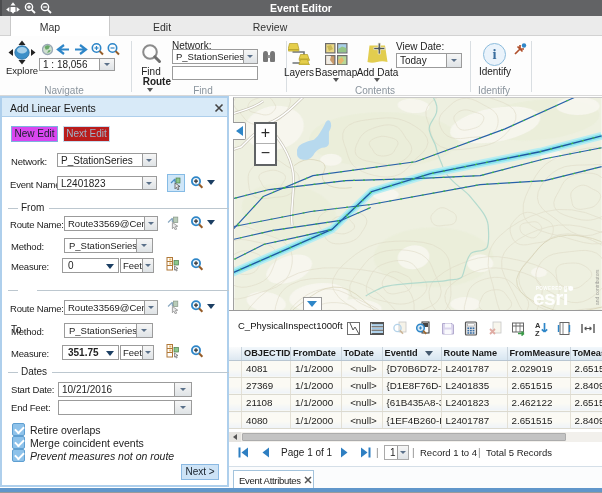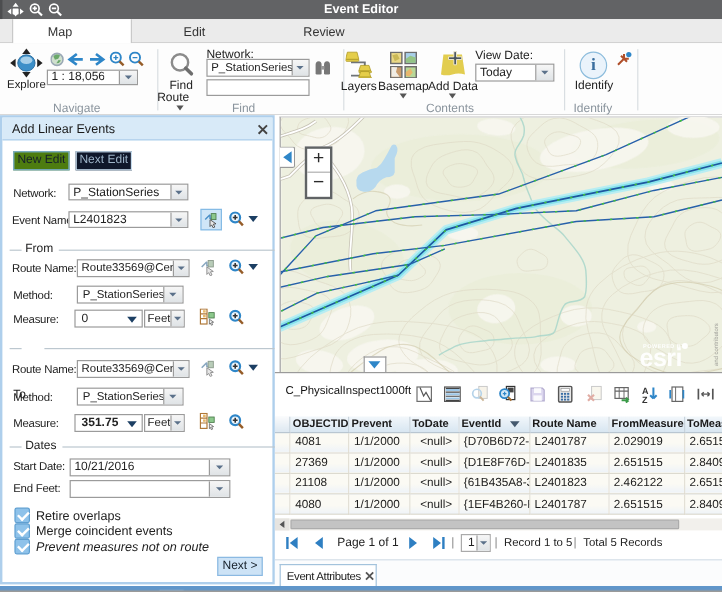--- a/index.html
+++ b/index.html
@@ -93,21 +93,21 @@
 <div class="combo" style="left:39px;top:58px;width:76px;height:13px;">
   <div class="txt">1 : 18,056</div>
   <div class="dbtn" style="width:15px;"></div>
 </div>
 
 <svg class="ab" style="left:141px;top:43px;" width="21" height="21" viewBox="0 0 21 21">
   <circle cx="9" cy="9" r="6.8" fill="none" stroke="#8b8b8b" stroke-width="2"></circle>
   <line x1="13.8" y1="13.8" x2="18.5" y2="18.5" stroke="#6e6e6e" stroke-width="3" stroke-linecap="round"></line>
 </svg>
 <div class="lbl" style="left:131px;top:66px;width:40px;text-align:center;">Find</div>
-<div class="lbl" style="left:131px;top:76px;width:40px;text-align:left;">Route</div>
+<div class="lbl" style="left:131px;top:76px;width:40px;text-align:right;font-weight:bold;">Route</div>
 <div class="ab" style="left:147px;top:88px;width:0;height:0;border-left:3.5px solid transparent;border-right:3.5px solid transparent;border-top:4px solid #555;"></div>
 <div class="lbl" style="left:172px;top:40px;">Network:</div>
 <div class="combo" style="left:172px;top:49px;width:86px;height:15px;">
   <div class="txt" style="font-size:9.5px;">P_StationSeries</div>
   <div class="dbtn" style="width:14px;"></div>
 </div>
 <div class="combo" style="left:172px;top:66px;width:86px;height:14px;"></div>
 <svg class="ab" style="left:262px;top:50px;" width="14" height="13" viewBox="0 0 14 13">
   <g fill="#777">
     <path d="M1 4 Q1 1 3.5 1 Q6 1 6 4 L6 11 Q6 12 5 12 L2 12 Q1 12 1 11 Z"></path>
@@ -165,22 +165,22 @@
   <circle cx="11" cy="2.5" r="2.2" fill="#2e86c8"></circle>
 </svg>
 
 <div class="ab" style="left:0;top:96px;width:229px;height:391px;background:#fff;border:2px solid #aecfec;"></div>
 <div class="ab" style="left:2px;top:98px;width:225px;height:19px;background:#d8eaf8;border-bottom:1px solid #aecfec;"></div>
 <div class="lbl" style="left:10px;top:102px;font-size:10.5px;color:#1a1a1a;">Add Linear Events</div>
 <svg class="ab" style="left:214px;top:103px;" width="10" height="10" viewBox="0 0 10 10">
     <path d="M1.5 1.5 L8.5 8.5 M8.5 1.5 L1.5 8.5" stroke="#444" stroke-width="1.6"></path>
   </svg>
 
-<div class="ab" style="left:11px;top:126px;width:47px;height:16px;background:#4d7c0f;border:1px solid #7db2dd;text-align:center;line-height:14px;color:#16202a;">New Edit</div>
-<div class="ab" style="left:63px;top:126px;width:47px;height:16px;background:#0f172a;border:1px solid #c6dcee;text-align:center;line-height:14px;color:#9eb4c8;">Next Edit</div>
+<div class="ab" style="left:11px;top:126px;width:47px;height:16px;background:#d946ef;border:1px solid #7db2dd;text-align:center;line-height:14px;color:#16202a;">New Edit</div>
+<div class="ab" style="left:63px;top:126px;width:47px;height:16px;background:#b91c1c;border:1px solid #c6dcee;text-align:center;line-height:14px;color:#9eb4c8;">Next Edit</div>
 
 <div class="lbl flb" style="left:11px;top:156px;">Network:</div>
 <div class="combo" style="left:57px;top:153px;width:100px;height:14px;">
   <div class="txt">P_StationSeries</div>
   <div class="dbtn" style="width:14px;"></div>
 </div>
 
 <div class="lbl flb" style="left:10px;top:179px;">Event Name:</div>
 <div class="combo" style="left:57px;top:176px;width:100px;height:14px;">
   <div class="txt">L2401823</div>
@@ -550,21 +550,21 @@
     <path d="M3.5 7.5 L10.5 7.5 M10.5 7.5 L8.5 5.8 M10.5 7.5 L8.5 9.2 M3.5 7.5 L5.5 5.8 M3.5 7.5 L5.5 9.2" stroke="#555" stroke-width="1.1" fill="none"></path>
   </g>
 </svg>
 
 <div class="ab" style="left:229px;top:347px;width:373px;height:83px;overflow:hidden;font-size:9.8px;">
   <table style="border-collapse:collapse;table-layout:fixed;width:421px;">
     <tbody>
         <tr style="height:13px;">
       <td style="width:12.5px;background:linear-gradient(#fafbfc,#dde8f1);border-right:1px solid #c9d4dd;border-bottom:1px solid #b9c6d1;"></td>
       <td class="th" style="width:49px;">OBJECTID</td>
-      <td class="th" style="width:50.5px;">Prevent</td>
+      <td class="th" style="width:50.5px;">FromDate</td>
       <td class="th" style="width:41px;">ToDate</td>
       <td class="th" style="width:59px;">EventId <span style="display:inline-block;margin-left:5px;width:0;height:0;border-left:4px solid transparent;border-right:4px solid transparent;border-top:5px solid #44596e;vertical-align:middle;"></span></td>
       <td class="th" style="width:66px;">Route Name</td>
       <td class="th" style="width:63px;">FromMeasure</td>
       <td class="th" style="width:80px;">ToMeasure</td>
     </tr>
     <tr class="r1">
           <td class="gut"></td>
           <td>4081</td>
           <td>1/1/2000</td>
@@ -628,21 +628,21 @@
     <rect x="130.5" y="1.5" width="2" height="10"></rect>
   </g>
 </svg>
 <div class="lbl" style="left:281px;top:447px;color:#222;">Page 1 of 1</div>
 <div class="lbl" style="left:376px;top:447px;color:#888;">|</div>
 <div class="combo" style="left:384px;top:445px;width:25px;height:15px;border-color:#aaa;">
   <div class="txt" style="left:5px;">1</div>
   <div class="dbtn" style="width:11px;"></div>
 </div>
 <div class="lbl" style="left:412px;top:447px;color:#888;">|</div>
-<div class="lbl" style="left:420px;top:447px;color:#222;font-size:9.5px;">Record 1 to 5</div>
+<div class="lbl" style="left:420px;top:447px;color:#222;font-size:9.5px;">Record 1 to 4</div>
 <div class="lbl" style="left:478px;top:447px;color:#888;">|</div>
 <div class="lbl" style="left:486px;top:447px;color:#222;font-size:9.5px;">Total 5 Records</div>
 
 <div class="ab" style="left:229px;top:466px;width:373px;height:23px;background:#fbfcfd;border-top:1px solid #d5dfe8;"></div>
 <div class="ab" style="left:233px;top:470px;width:81px;height:19px;background:#fff;border:1px solid #a3c3dc;border-bottom:none;"></div>
 <div class="lbl" style="left:239px;top:475px;color:#222;font-size:9.5px;letter-spacing:-0.3px;">Event Attributes</div>
 <svg class="ab" style="left:304px;top:476px;" width="8" height="8" viewBox="0 0 8 8">
     <path d="M1 1 L7 7 M7 1 L1 7" stroke="#555" stroke-width="1.5"></path>
   </svg>
 

